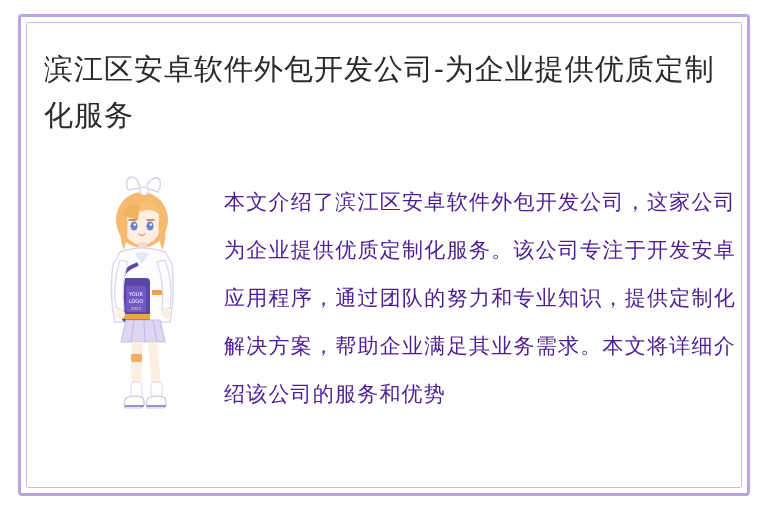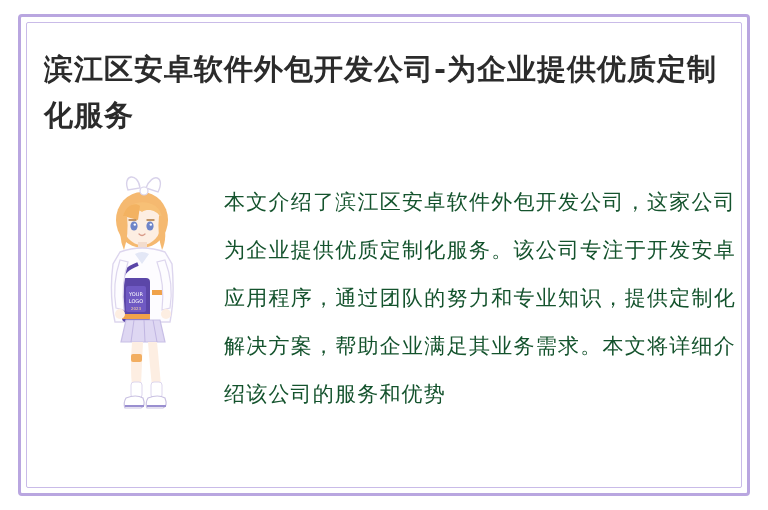--- a/index.html
+++ b/index.html
@@ -43,21 +43,21 @@
   }
   
   .title {
     position: absolute;
     left: 44px;
     top: 46px;
     width: 690px;
     font-family: "DejaVu Serif", serif;
     font-size: 29px;
     line-height: 46px;
-    font-weight: 700;
+    font-weight: 400;
     color: #2b2b2b;
     letter-spacing: 1px;
     white-space: pre-wrap;
   }
   
   .content {
     position: absolute;
     left: 44px;
     top: 168px;
     right: 40px;
@@ -71,21 +71,21 @@
     height: 300px;
   }
   .body-text {
     position: absolute;
     left: 180px;
     top: 10px;
     width: 512px;
     font-family: "DejaVu Serif", serif;
     font-size: 21px;
     line-height: 48px;
-    color: #14532d;
+    color: #4c1d95;
     letter-spacing: 1.2px;
     text-align: justify;
   }
   
   .illus-svg { display: block; }
 </style>
 </head>
 <body>
 
 <div class="page">

